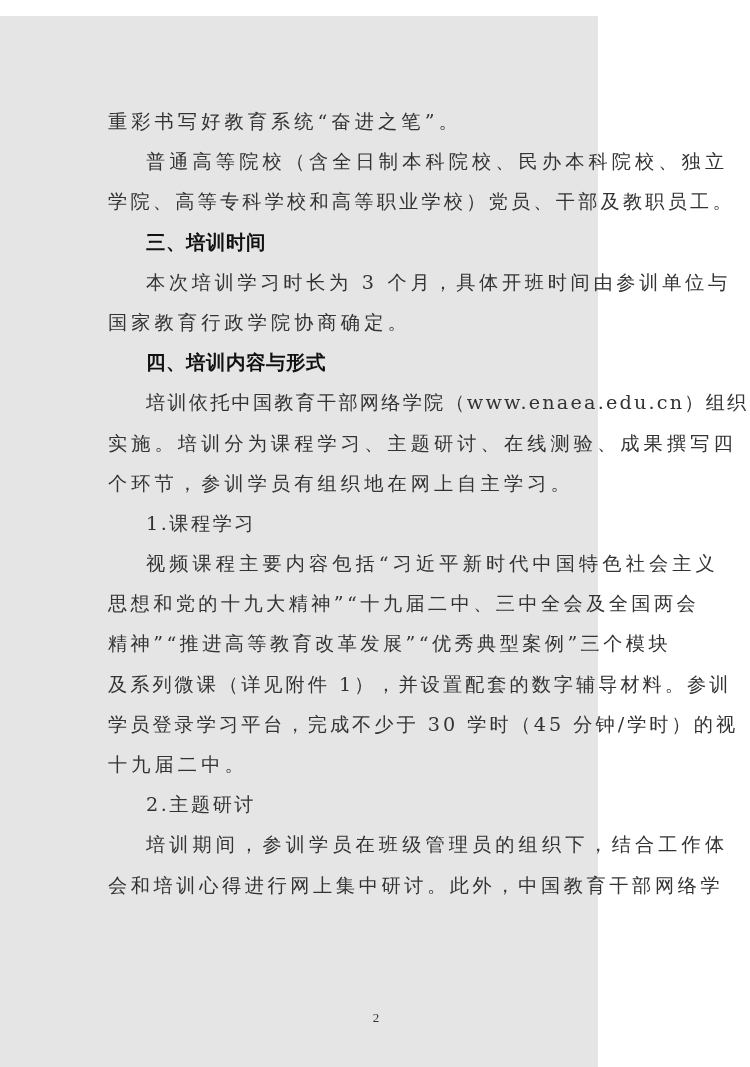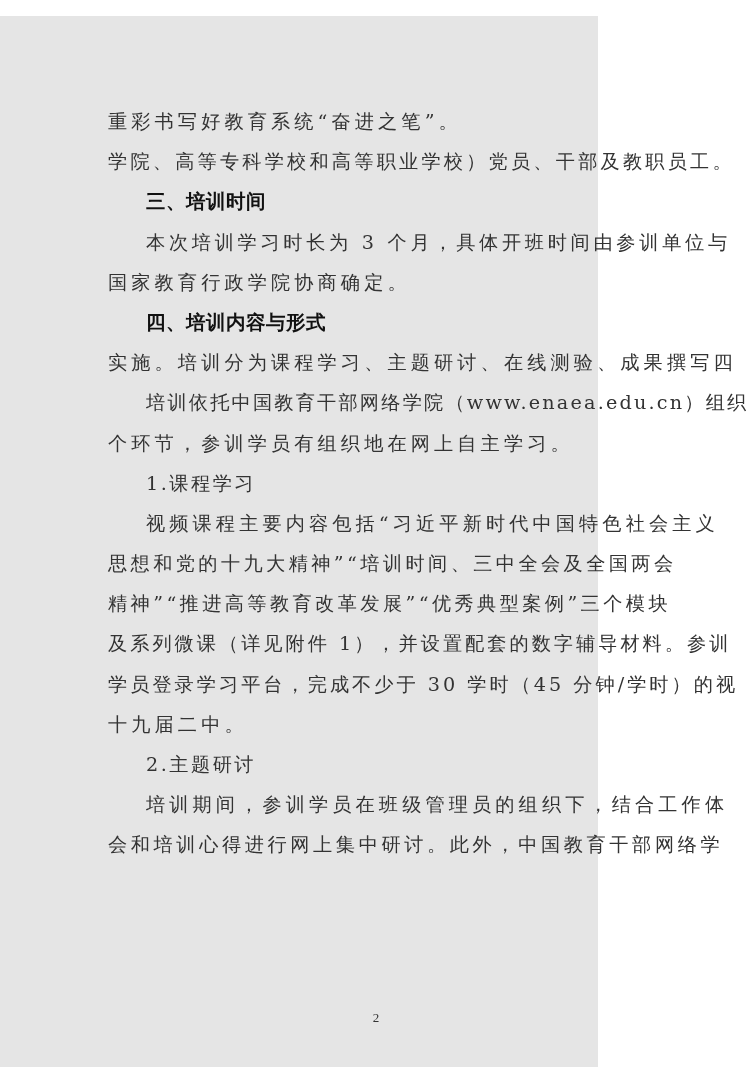--- a/index.html
+++ b/index.html
@@ -61,37 +61,38 @@
   </style>
 </head>
 <body>
 
 <div class="page">
   <div class="content">
 
     <div class="line">重彩书写好教育系统“奋进之笔”。</div>
 
 
+    <div class="line indent">普通高等院校（含全日制本科院校、民办本科院校、独立</div>
     <div class="line" style="letter-spacing:3.2px">学院、高等专科学校和高等职业学校）党员、干部及教职员工。</div>
 
     <div class="line indent heading">三、培训时间</div>
 
     <div class="line indent" style="letter-spacing:3.7px">本次培训学习时长为 3 个月，具体开班时间由参训单位与</div>
     <div class="line">国家教育行政学院协商确定。</div>
 
     <div class="line indent heading">四、培训内容与形式</div>
 
+    <div class="line indent" style="letter-spacing:2.2px">培训依托中国教育干部网络学院（www.enaea.edu.cn）组织</div>
     <div class="line">实施。培训分为课程学习、主题研讨、在线测验、成果撰写四</div>
-    <div class="line indent" style="letter-spacing:2.2px">培训依托中国教育干部网络学院（www.enaea.edu.cn）组织</div>
     <div class="line">个环节，参训学员有组织地在网上自主学习。</div>
 
     <div class="line indent sub">1.课程学习</div>
 
     <div class="line indent">视频课程主要内容包括“习近平新时代中国特色社会主义</div>
-    <div class="line" style="letter-spacing:3.4px">思想和党的十九大精神”“培训时间、三中全会及全国两会</div>
+    <div class="line" style="letter-spacing:3.4px">思想和党的十九大精神”“十九届二中、三中全会及全国两会</div>
     <div class="line" style="letter-spacing:3.4px">精神”“推进高等教育改革发展”“优秀典型案例”三个模块</div>
     <div class="line" style="letter-spacing:3.0px">及系列微课（详见附件 1），并设置配套的数字辅导材料。参训</div>
     <div class="line" style="letter-spacing:3.0px">学员登录学习平台，完成不少于 30 学时（45 分钟/学时）的视</div>
     <div class="line">十九届二中。</div>
 
     <div class="line indent sub">2.主题研讨</div>
 
     <div class="line indent">培训期间，参训学员在班级管理员的组织下，结合工作体</div>
     <div class="line" style="letter-spacing:3.6px">会和培训心得进行网上集中研讨。此外，中国教育干部网络学</div>
 

